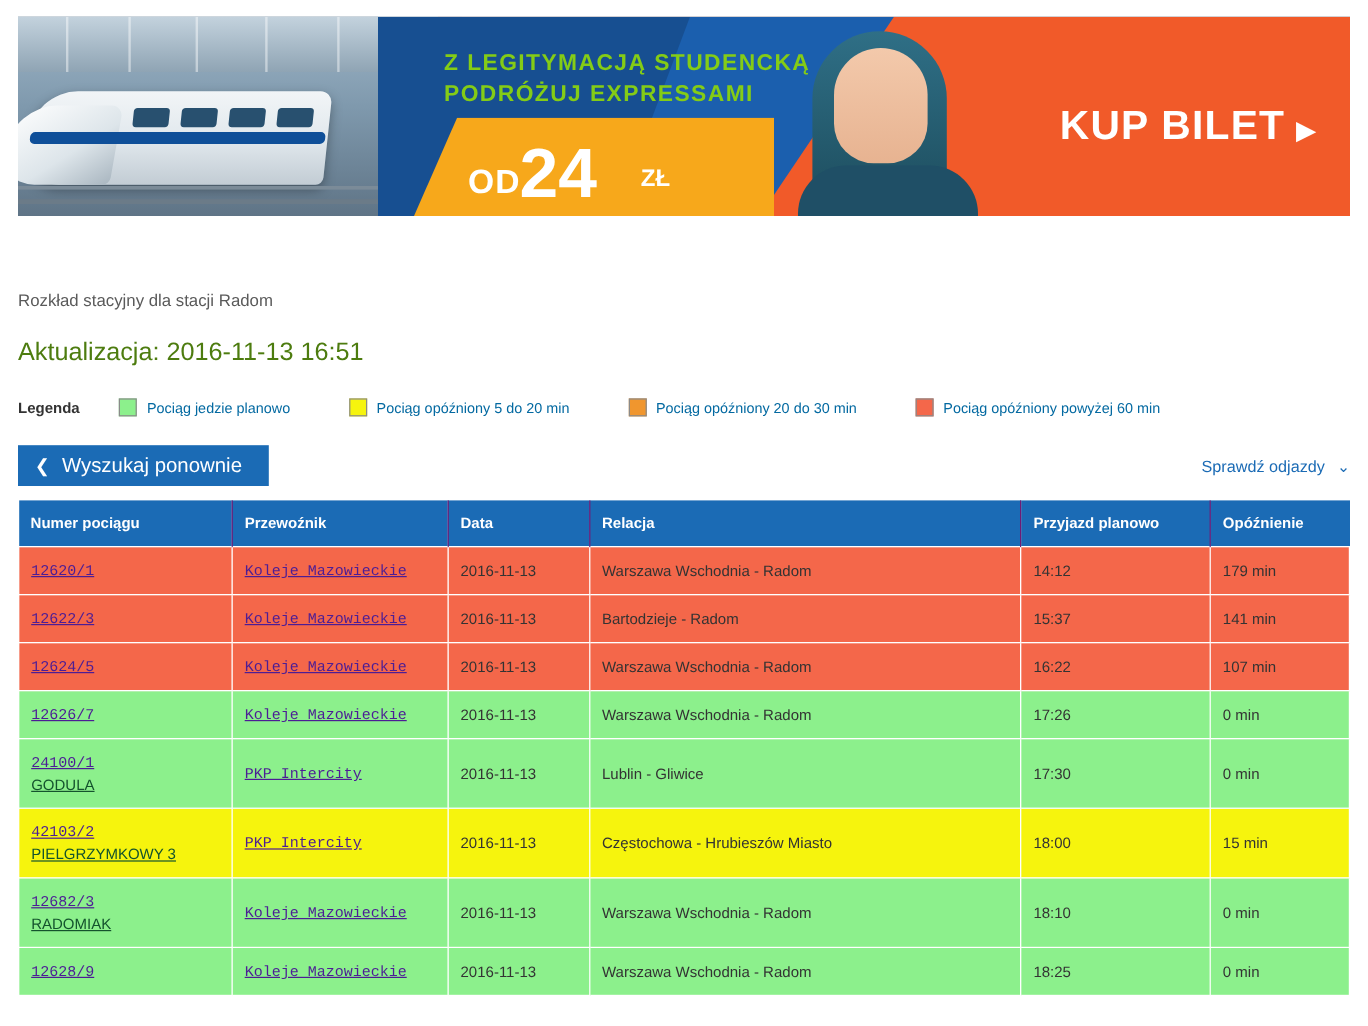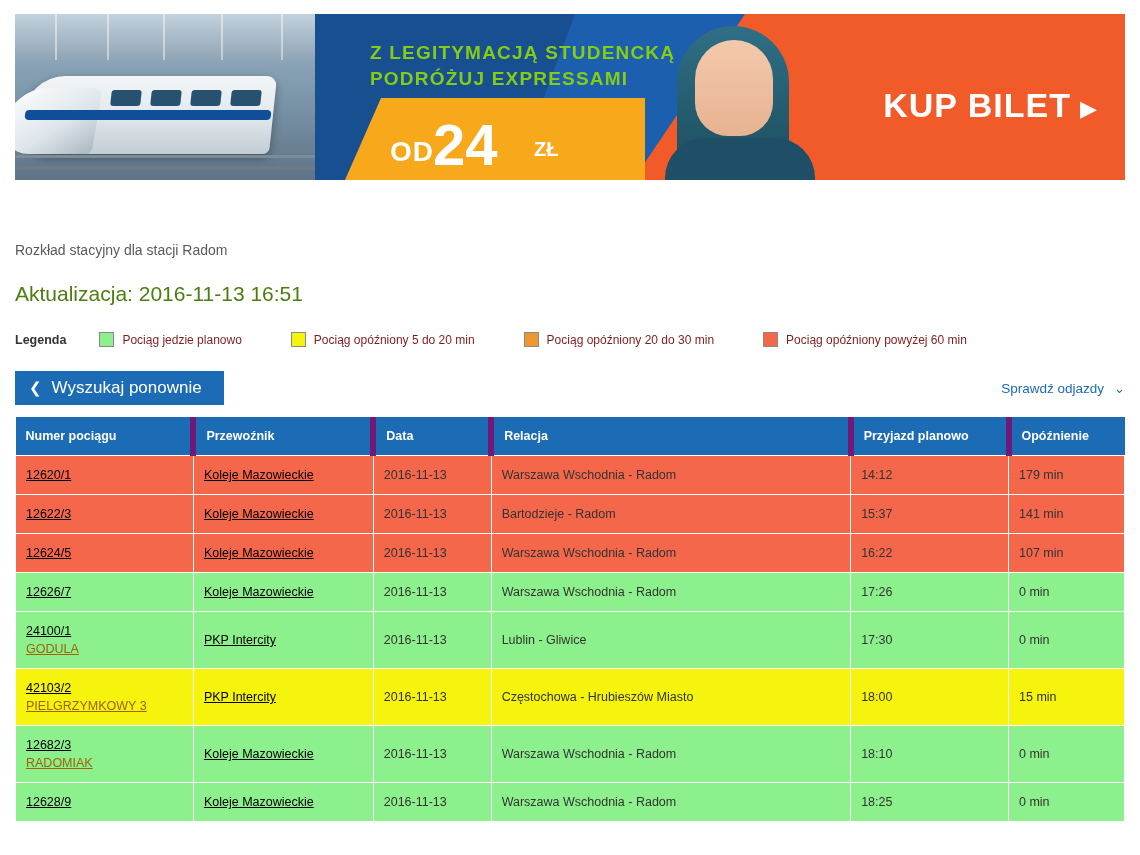--- a/index.html
+++ b/index.html
@@ -188,21 +188,21 @@
     color: #333;
     gap: 19px;
   }
   .legend-label { font-weight: bold; color: #333; margin-right: 14px; font-size: 12.5px;}
   .legend-item { display: flex; align-items: center; margin-right: 30px; }
   .legend-swatch {
     width: 15px; height: 15px;
     border: 1px solid #8a8a8a;
     margin-right: 8px;
   }
-  .legend-text { color: #7f1d1d; font-size: 12px; }
+  .legend-text { color: #0369a1; font-size: 12px; }
 
   
   .action-row {
     margin-top: 24px;
     display: flex;
     align-items: center;
     justify-content: space-between;
     height: 34px;
   }
   .btn-search-again {
@@ -237,46 +237,47 @@
     border-collapse: collapse;
     font-size: 12.5px;
   }
   table.schedule thead th {
     background: #1b6bb5;
     color: #ffffff;
     text-align: left;
     font-weight: bold;
     font-size: 12.5px;
     padding: 12px 10px;
-    border-right: 6px solid #701a75;
+    border-right: 1px solid #701a75;
   }
   table.schedule thead th:last-child { border-right: none; }
   table.schedule td {
     padding: 12px 10px;
     border: 1px solid #ffffff;
     vertical-align: middle;
     color: #333;
   }
   .col-num   { width: 178px; }
   .col-carr  { width: 180px; }
   .col-date  { width: 118px; }
   .col-rel   { width: 360px; }
   .col-time  { width: 158px; }
   .col-delay { width: 116px; }
 
   .cell-link {
-    color: #000000;
+    color: #4c1d95;
     text-decoration: underline;
     cursor: pointer;
     display: inline-block;
+    font-family: Liberation Mono, monospace;
   }
   .train-name {
     display: block;
     margin-top: 4px;
-    color: #a16207;
+    color: #14532d;
     text-decoration: underline;
     cursor: pointer;
   }
   tr.status-ontime  td { background: #8cf08c; }
   tr.status-small   td { background: #f6f40d; }
   tr.status-large   td { background: #f4674a; }
 </style>
 </head>
 <body>
 

